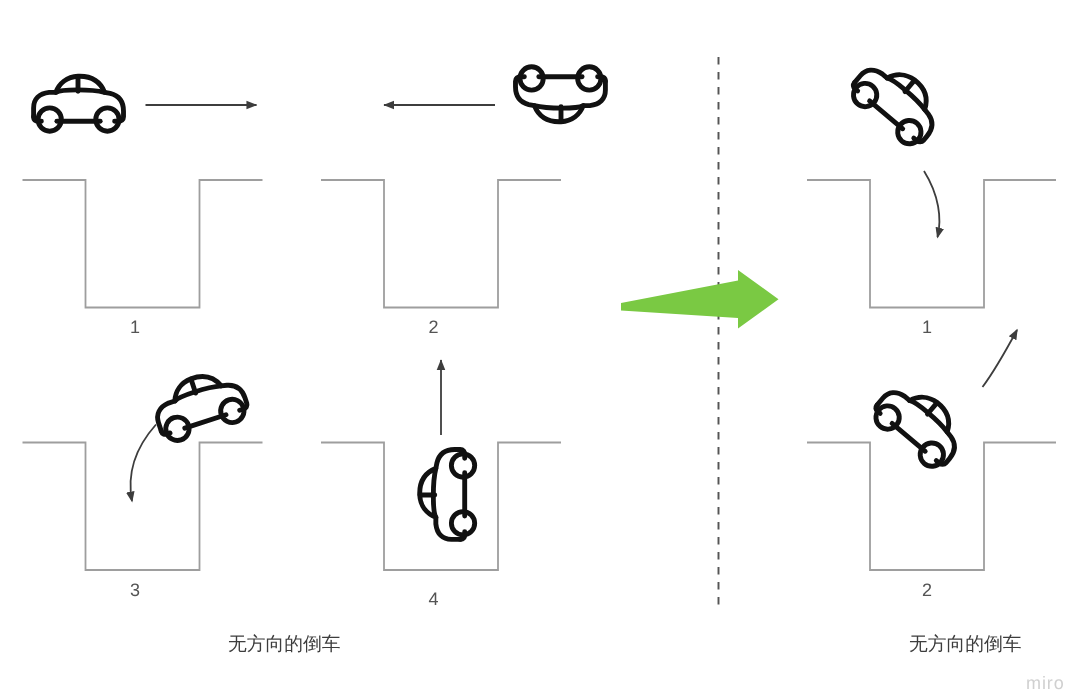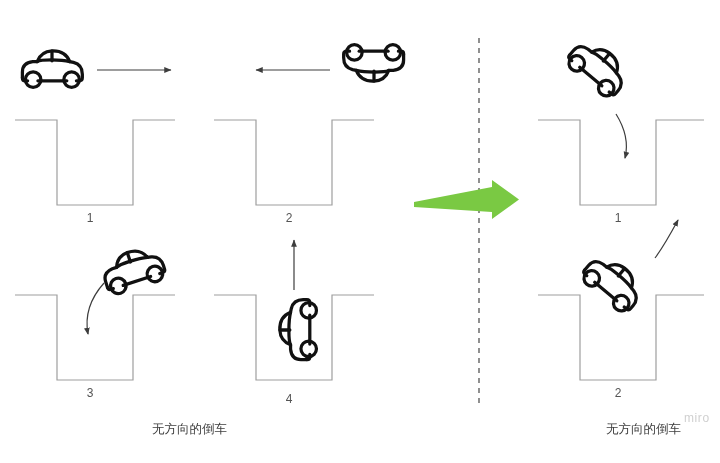--- a/index.html
+++ b/index.html
@@ -157,15 +157,15 @@
   <div class="slot-label" style="left:269px; top:211px;">2</div>
   <div class="slot-label" style="left:70px;  top:386px;">3</div>
   <div class="slot-label" style="left:269px; top:392px;">4</div>
 
   <div class="slot-label" style="left:598px; top:211px;">1</div>
   <div class="slot-label" style="left:598px; top:386px;">2</div>
 
   <div class="section-caption" style="left:152px; top:421px;">无方向的倒车</div>
   <div class="section-caption" style="left:574px; top:421px;margin-left:32px;">无方向的倒车</div>
 
-  <div class="watermark" style="left:684px; top:411px;text-align:right;">miro</div>
+  <div class="watermark" style="left:684px; top:448px;text-align:right;">miro</div>
 
 </div>
 
 </body></html>

